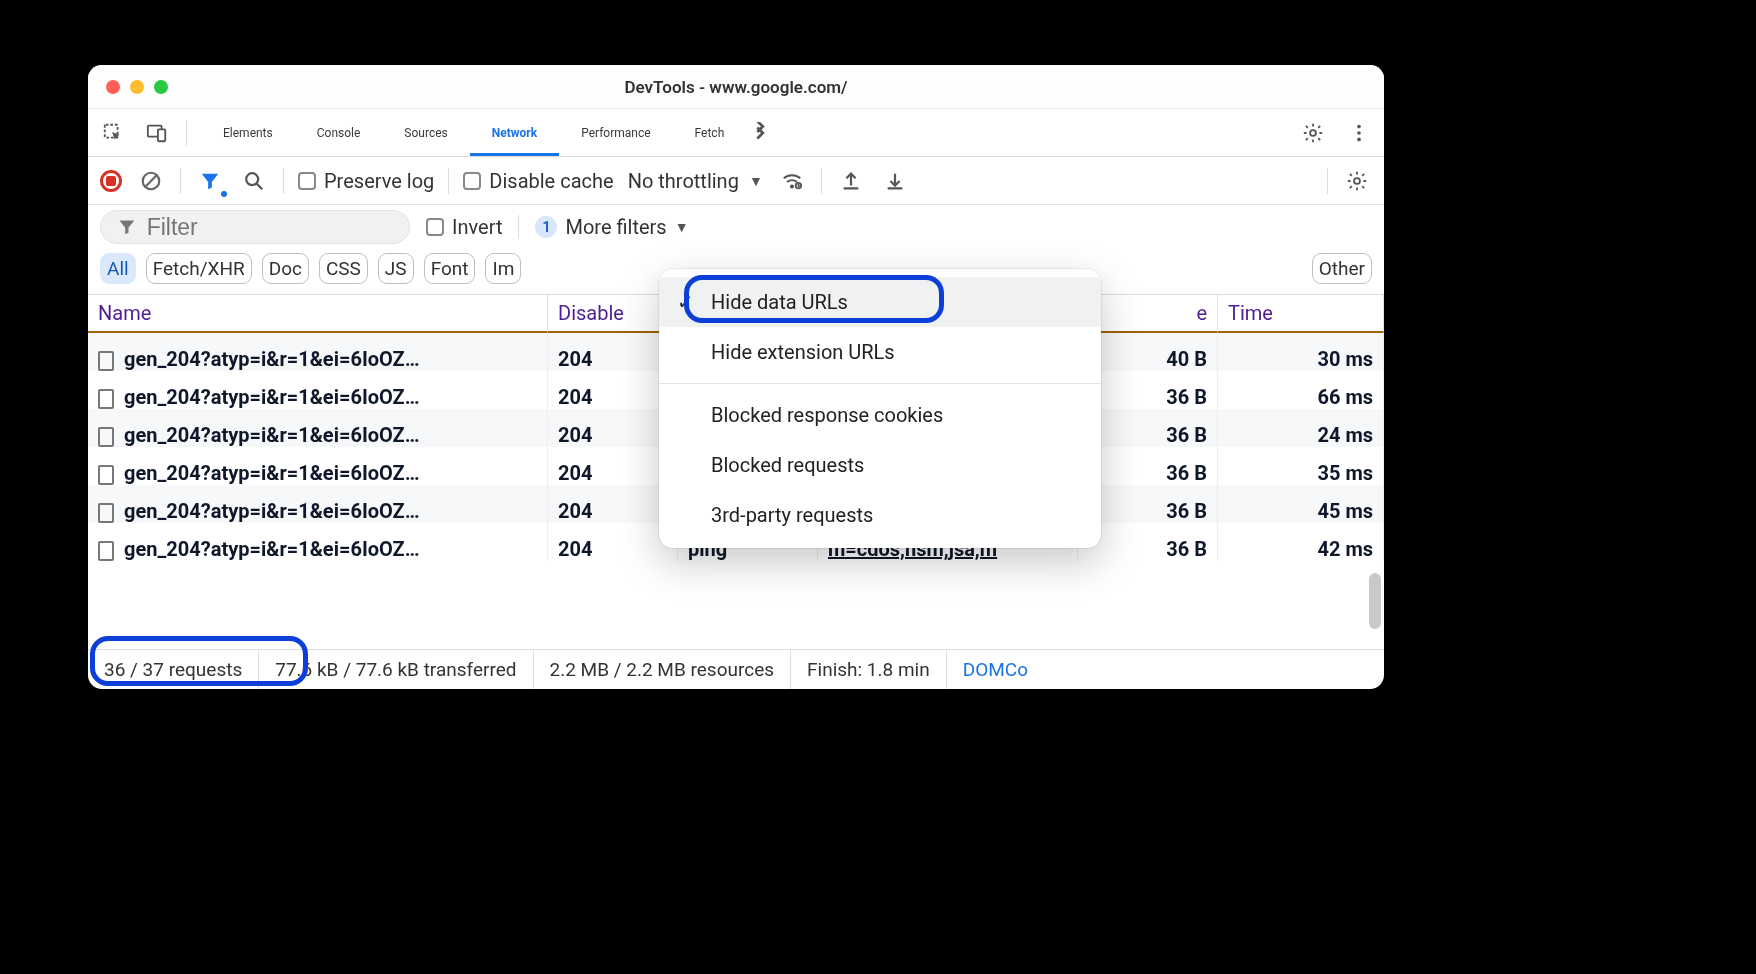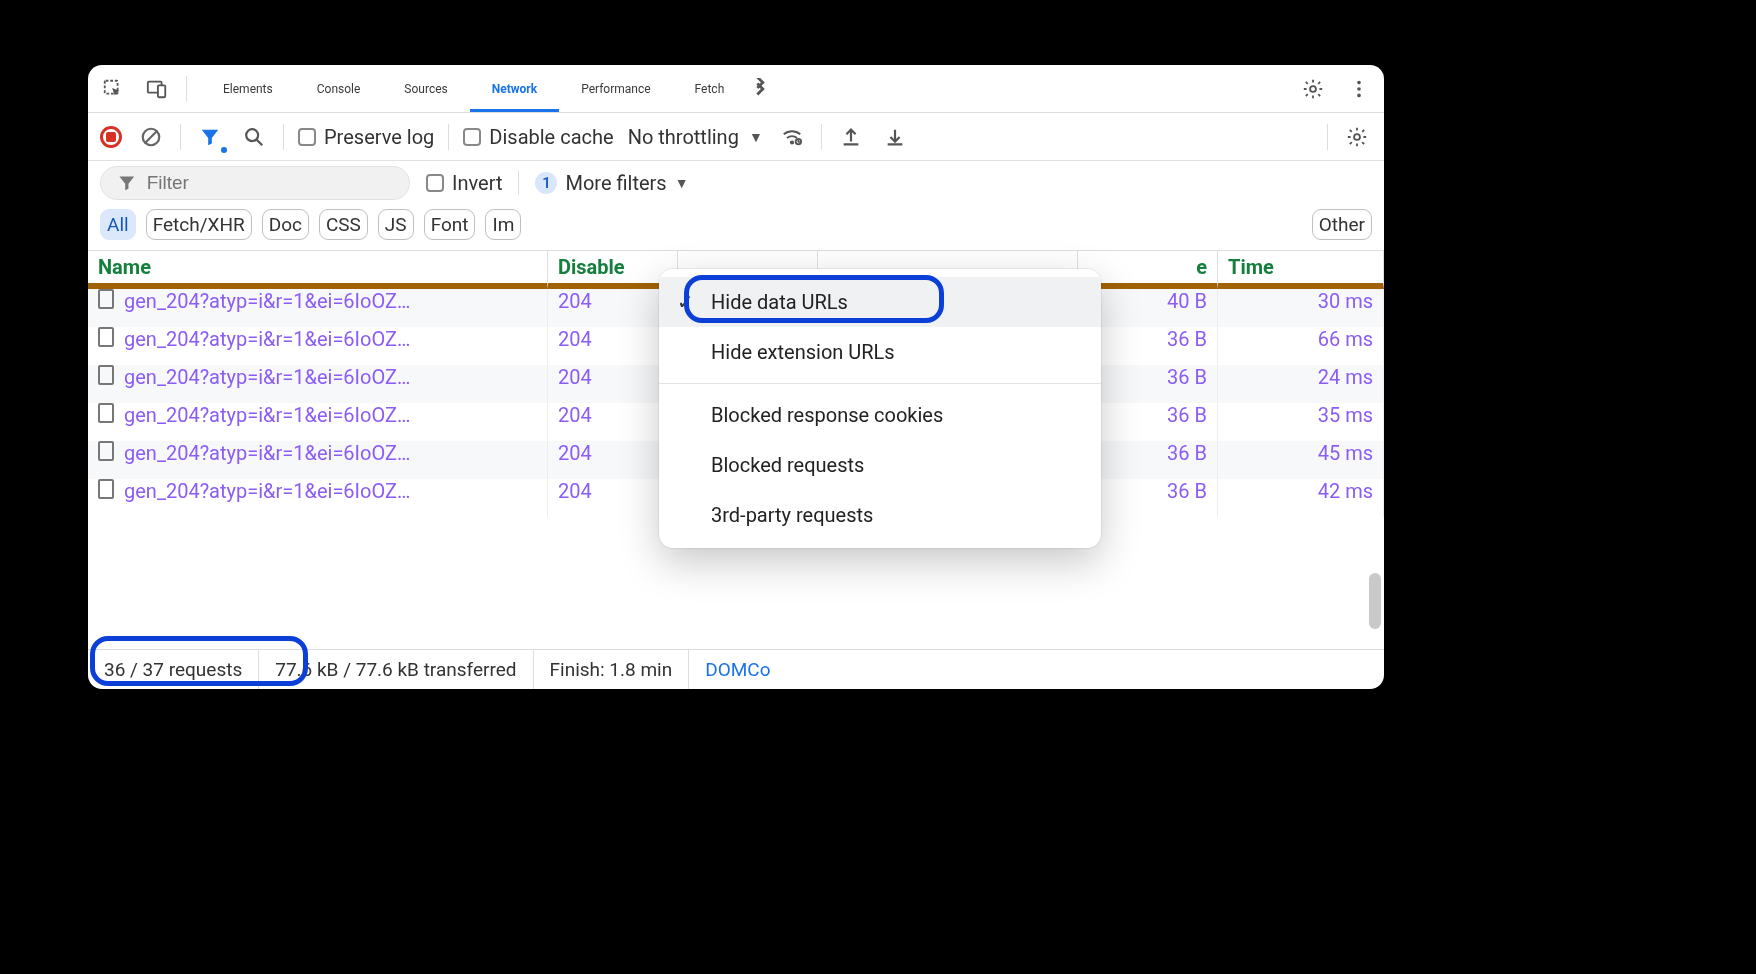--- a/index.html
+++ b/index.html
@@ -115,21 +115,21 @@
   .filter-input {
     display:flex; align-items:center; gap:10px;
     background:#f1f1f1;
     border:1px solid #e2e2e2;
     border-radius:20px;
     padding:4px 16px;
     width:310px; height:34px;
   }
   .filter-input input {
     border:none; background:transparent; outline:none;
-    font-size:19px; width:100%;
+    font-size:23px; width:100%;
   }
   .more-filters {
     display:flex; align-items:center; gap:8px;
     position:relative;
   }
   .badge {
     background:#d7e6fb; color:#1a5dc0;
     font-size:15px; font-weight:600;
     border-radius:50%;
     width:22px; height:22px;
@@ -164,34 +164,35 @@
     border-top:1px solid #ddd;
     position:relative;
   }
   .thead, .trow {
     display:grid;
     grid-template-columns: 460px 130px 140px 260px 140px 1fr;
   }
   .thead { height:38px; }
   .thead .cell {
     border-right:1px solid #e0e0e0;
-    border-bottom:6px solid #a16207;
+    border-bottom:2px solid #a16207;
     display:flex; align-items:center;
     padding:0 10px;
-    color:#15803d;
-    font-weight:700;
+    color:#4c1d95;
+    font-weight:400;
   }
   .tbody { flex:1; overflow:hidden; }
   .trow { height:38px; }
   .trow .cell {
     border-right:1px solid #eee;
-    display:flex; align-items:flex-start;
+    display:flex; align-items:flex-end;
     padding:0 10px;
     overflow:hidden; white-space:nowrap;
-    color:#8b5cf6;
+    color:#0f172a;
+    font-weight:bold;
   }
   .trow:nth-child(odd) { background:#f6f8fa; }
   .trow:nth-child(even) { background:#fff; }
   .cell.size, .cell.time { justify-content:flex-end; }
   .doc-icon {
     width:16px; height:20px; border:2px solid #777; border-radius:2px;
     margin-right:10px; flex-shrink:0;
   }
   .initiator { text-decoration:underline; }
   
@@ -248,20 +249,28 @@
   
   .scroll-stub { position:absolute; right:3px; top:508px; width:12px; height:56px; background:#c9c9c9; border-radius:6px; }
   
   svg { width:22px; height:22px; }
 </style>
 </head>
 <body>
 
 <div class="window">
 
+  <div class="titlebar">
+    <div class="traffic">
+      <span class="tl-close"></span>
+      <span class="tl-min"></span>
+      <span class="tl-zoom"></span>
+    </div>
+    <div class="title">DevTools - www.google.com/</div>
+  </div>
 
   <div class="tabs">
     <div class="left-icons">
       <div class="icon-btn">
         <svg viewBox="0 0 24 24" fill="none" stroke="currentColor" stroke-width="2">
             <rect x="3" y="3" width="14" height="14" rx="1" stroke-dasharray="3 2"></rect>
             <path d="M11 11 l8 3 -3 2 -2 3 z" fill="currentColor" stroke="none"></path>
           </svg>
       </div>
       <div class="icon-btn">
@@ -478,20 +487,21 @@
           </div>
           <div class="cell size">36 B</div>
           <div class="cell time">42 ms</div>
         </div>
       </div>
   </div>
 
   <div class="statusbar">
     <div class="seg">36 / 37 requests</div>
     <div class="seg">77.6 kB / 77.6 kB transferred</div>
+    <div class="seg">2.2 MB / 2.2 MB resources</div>
     <div class="seg">Finish: 1.8 min</div>
     <div class="seg link" style="border-right:none;">DOMCo</div>
   </div>
 
   <div class="menu">
     <div class="mitem selected">Hide data URLs</div>
     <div class="mitem">Hide extension URLs</div>
     <div class="divider"></div>
     <div class="mitem">Blocked response cookies</div>
     <div class="mitem">Blocked requests</div>

